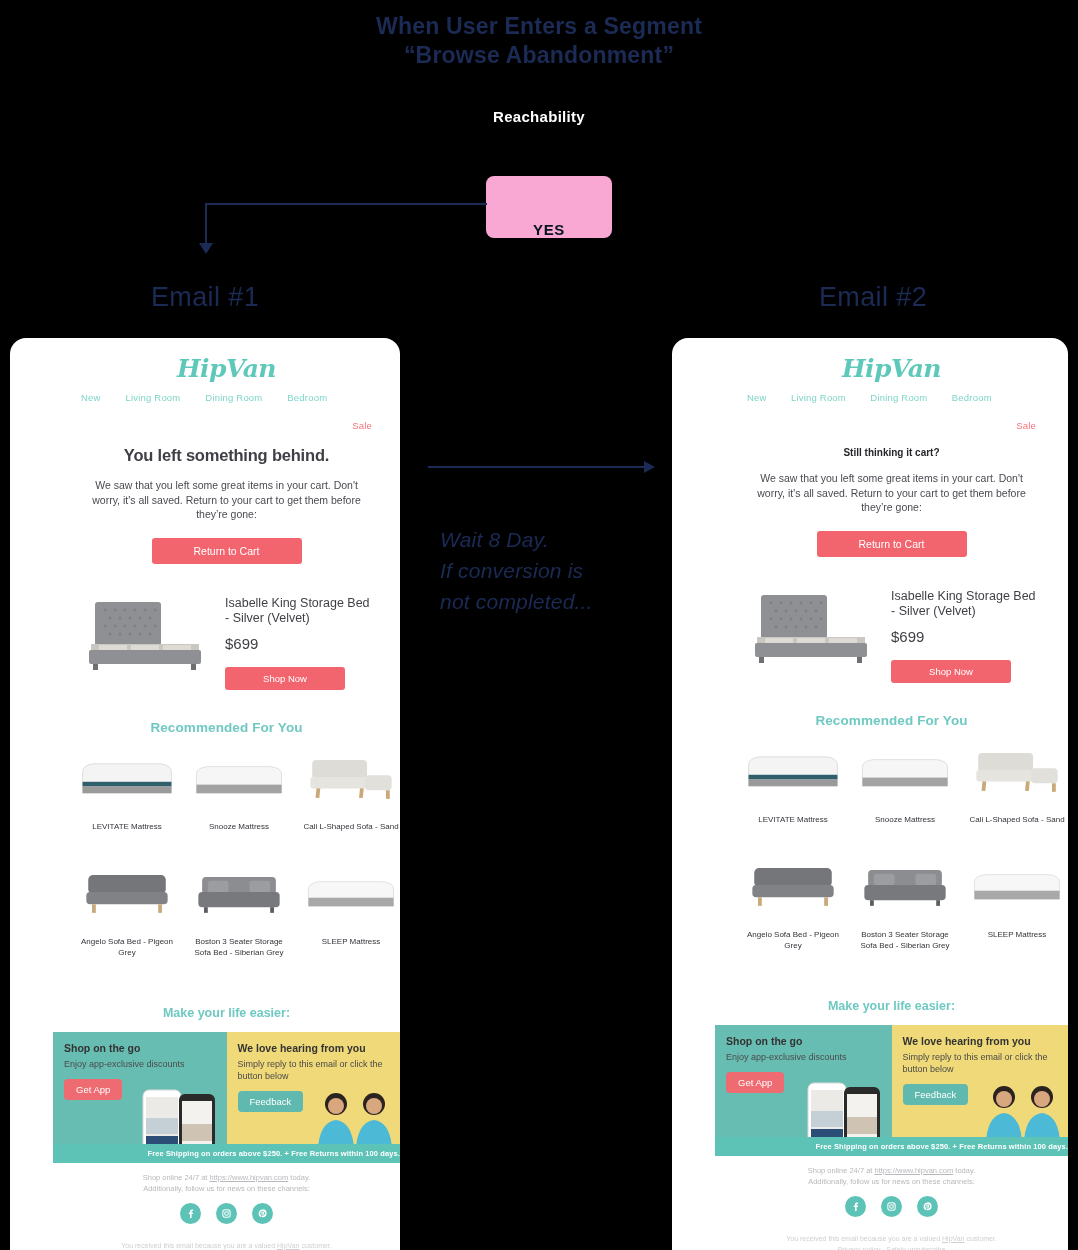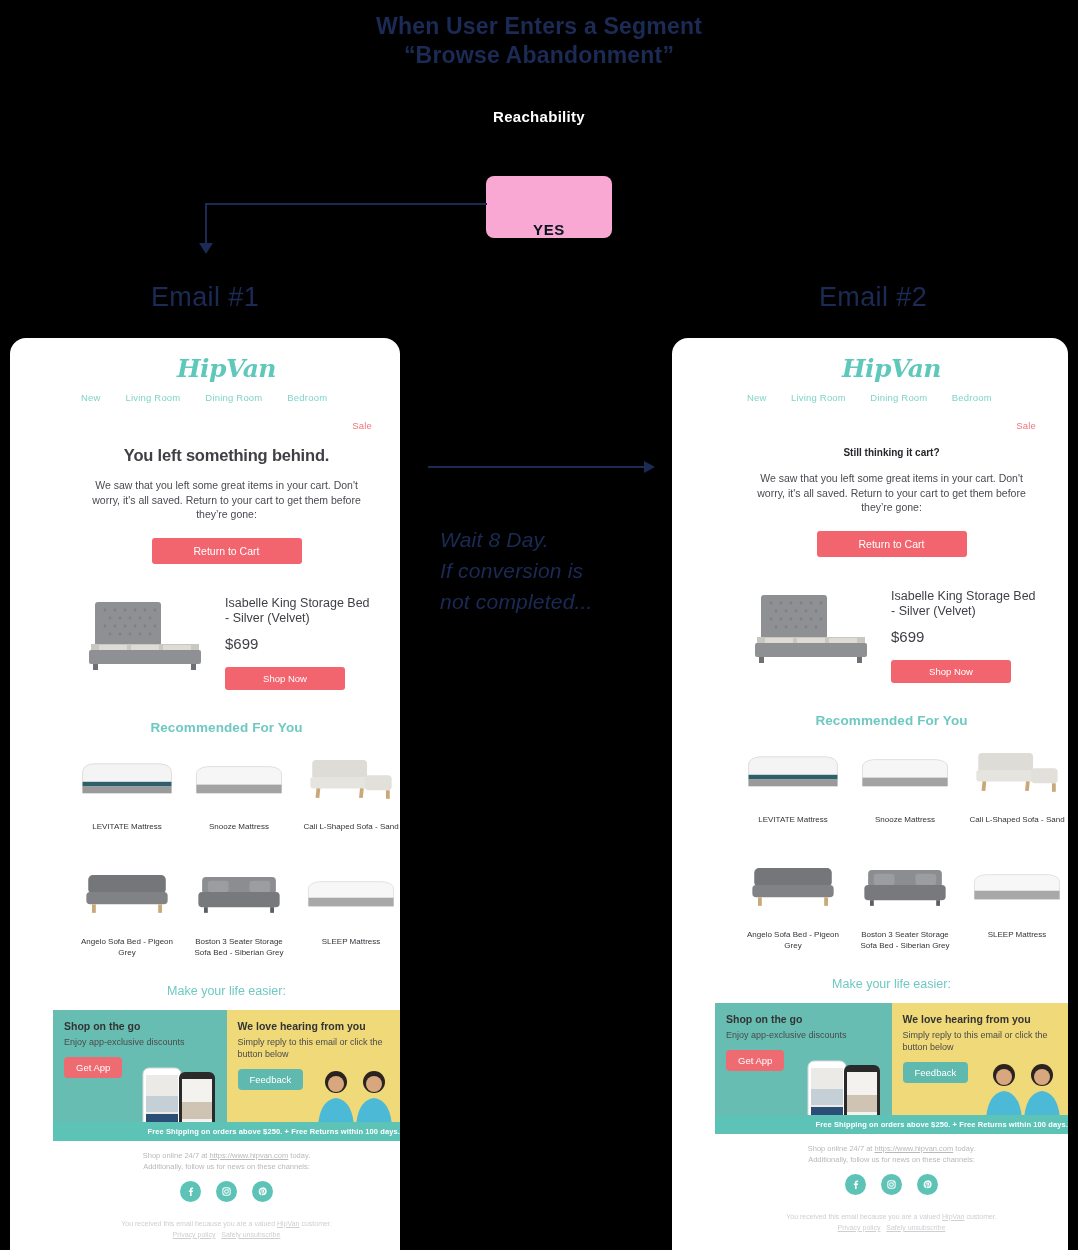--- a/index.html
+++ b/index.html
@@ -148,22 +148,22 @@
     display: flex; margin-top: 12px;
   }
   .rec-cell { flex: 1; text-align: center; padding: 0 4px; }
   .rec-img { height: 62px; display: flex; align-items: center; justify-content: center; }
   .rec-name {
     margin-top: 12px; color: #33333a; font-size: 8px; line-height: 11px;
   }
   .rec-grid.row2 { margin-top: 30px; }
 
   .easier-heading {
-    text-align: center; margin-top: 26px;
-    color: #6fc9c2; font-size: 12.5px; font-weight: 400;
+    text-align: center; margin-top: 48px;
+    color: #6fc9c2; font-size: 12.5px; font-weight: 700;
   }
   .promo {
     display: flex; margin-top: 12px; height: 112px;
   }
   .promo-panel { flex: 1; position: relative; overflow: hidden; padding: 10px 11px; }
   .promo-panel.teal { background: #68bdb2; }
   .promo-panel.yellow { background: #efd978; }
   .promo-h { font-size: 10.5px; font-weight: 700; color: #333; line-height: 13px; }
   .promo-p { font-size: 9px; color: #4b4b4b; margin-top: 3px; line-height: 12px; }
   .promo-btn {

